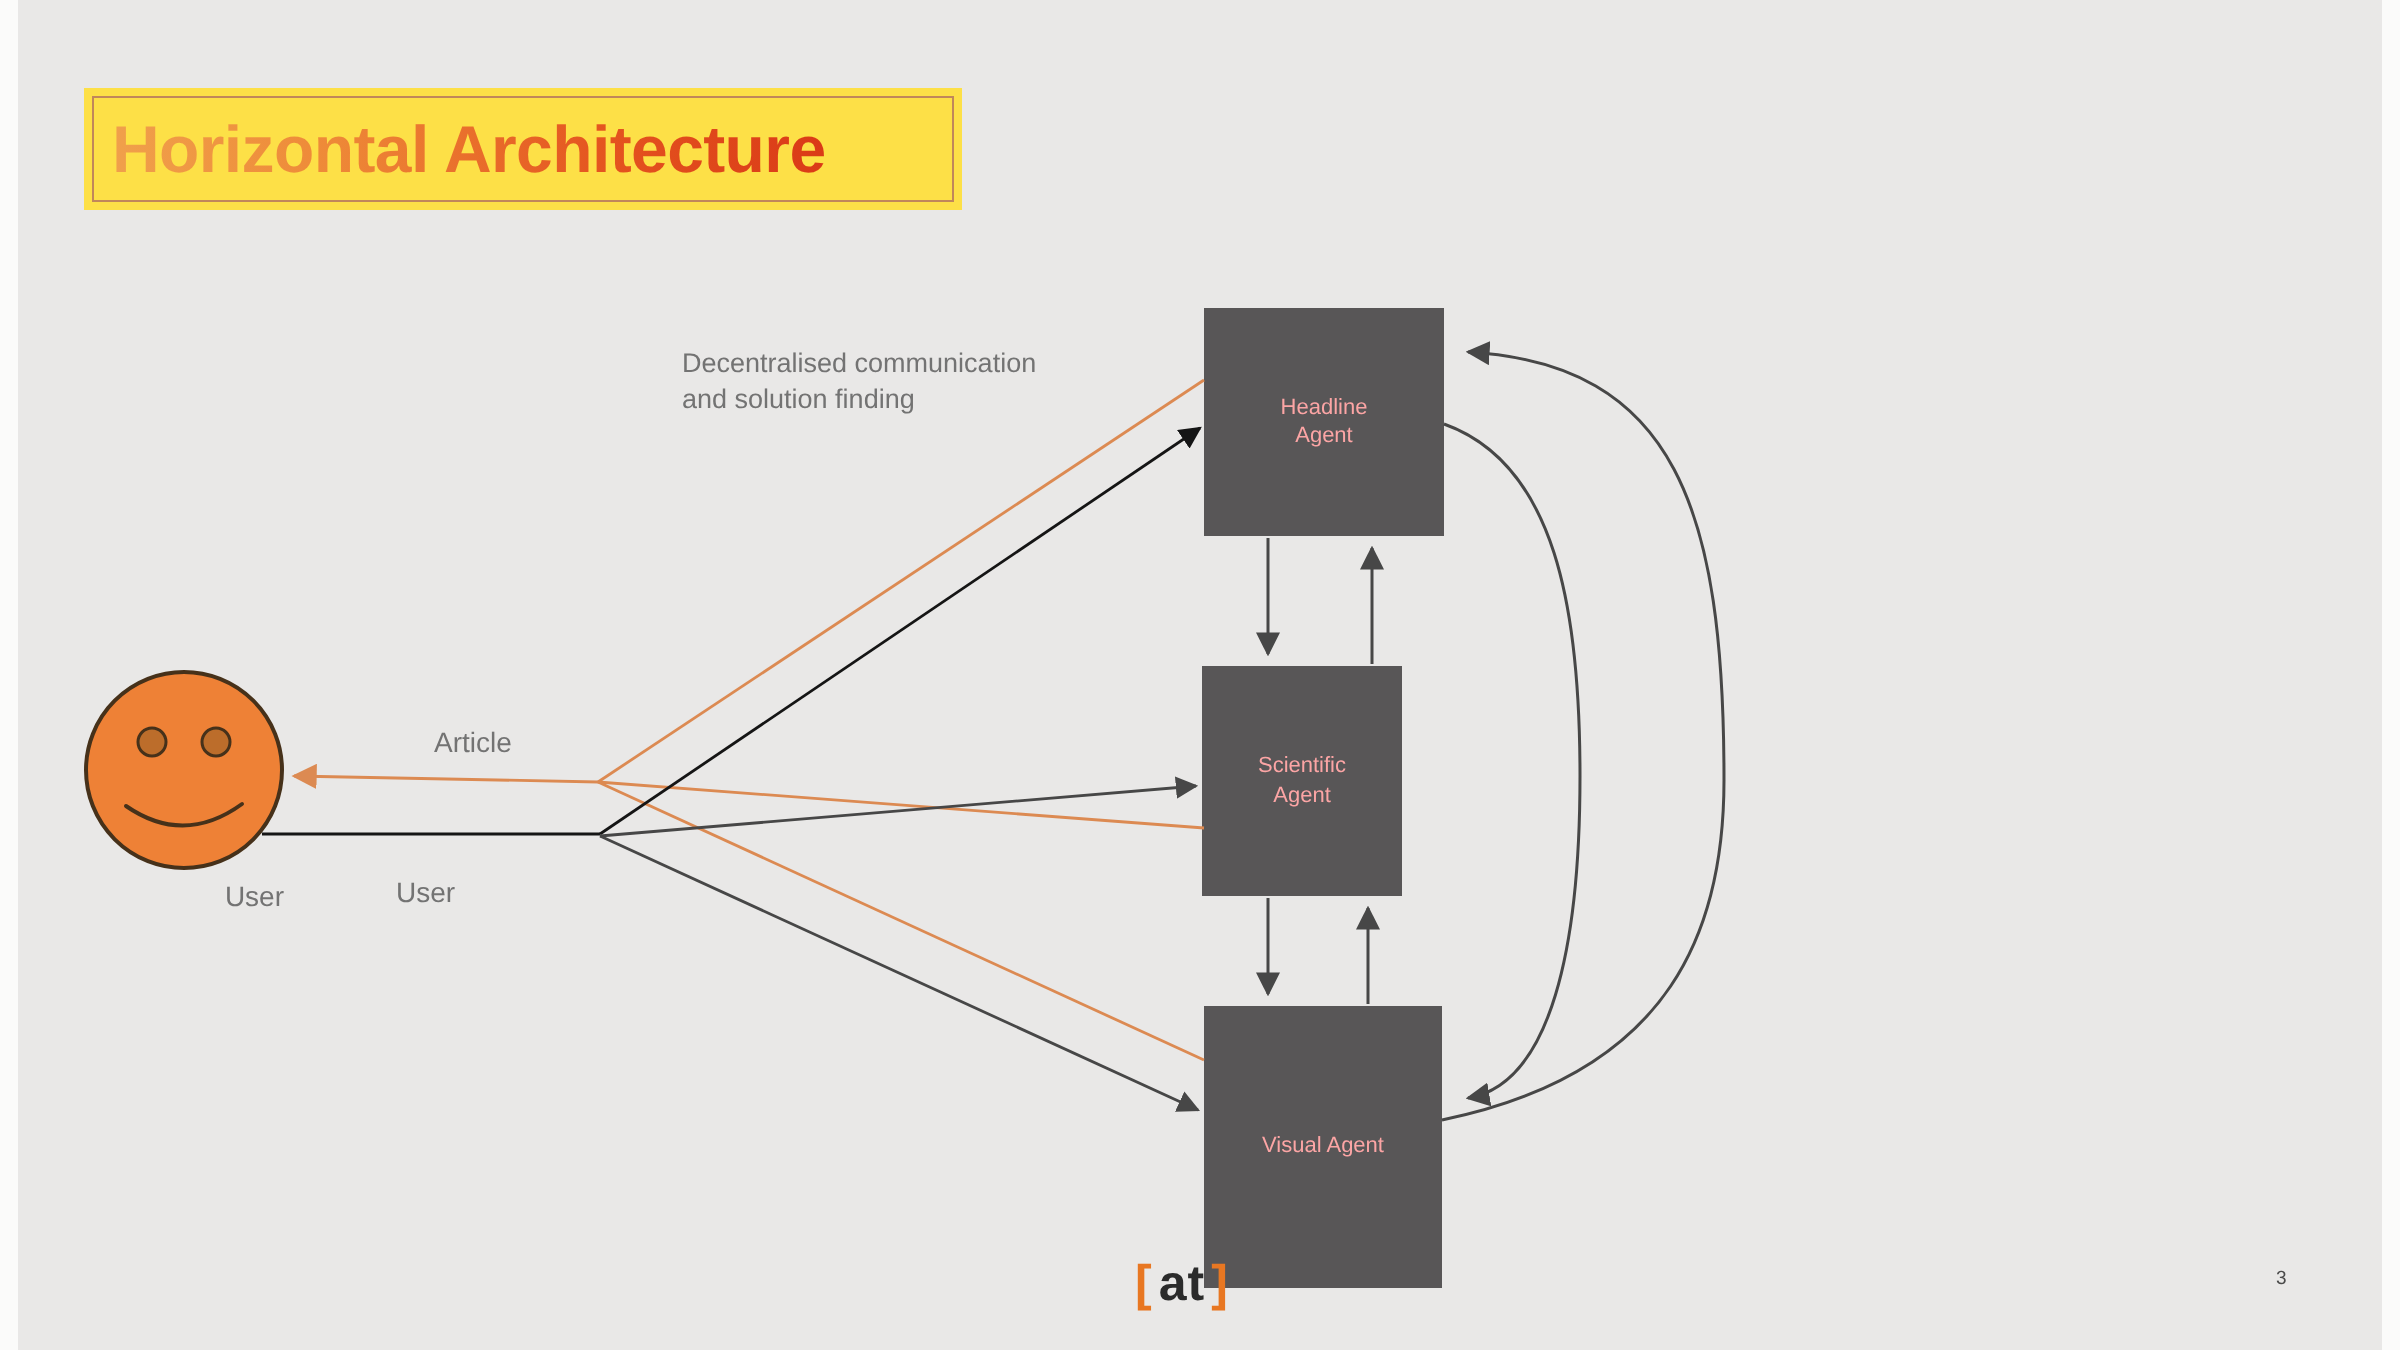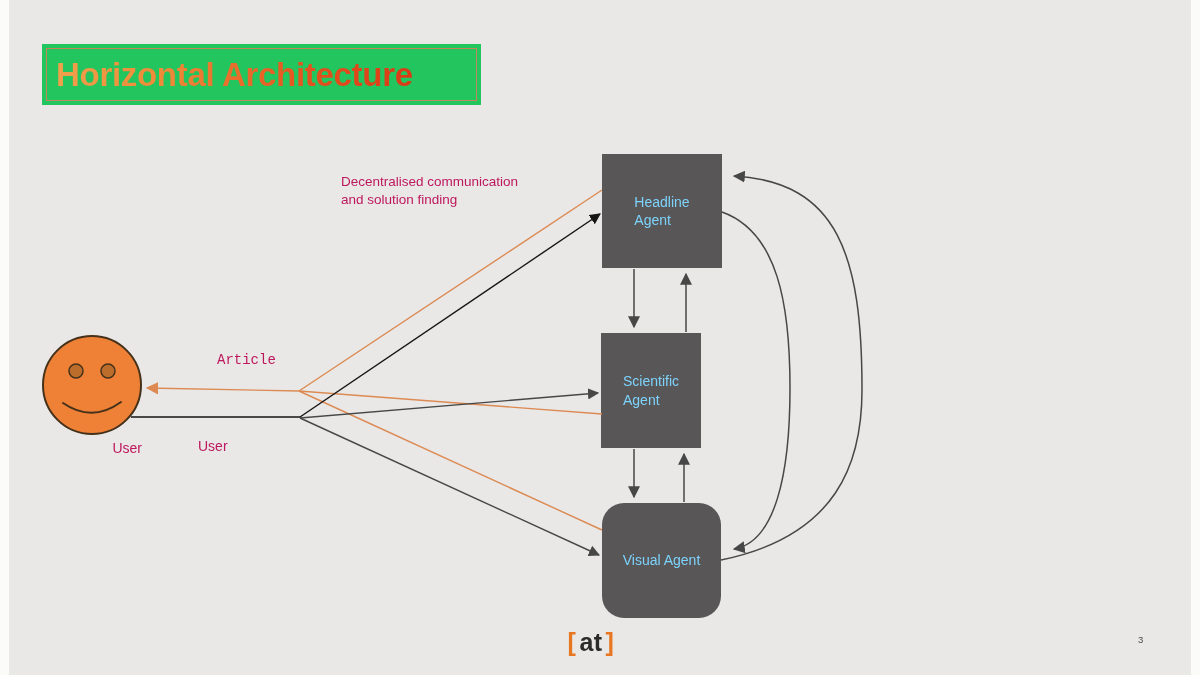--- a/index.html
+++ b/index.html
@@ -9,48 +9,48 @@
     background:#e9e8e7;
     position:relative;
     overflow:hidden;
   }
   .edge-strip { position:absolute; top:0; bottom:0; width:9px; background:#fbfbfa; z-index:0; }
   .edge-left { left:0; }
   .edge-right { right:0; }
 
   .title-box {
     position:absolute; left:42px; top:44px; width:439px; height:61px;
-    background:#22c55e; padding:4px; z-index:3;
+    background:#fde047; padding:4px; z-index:3;
   }
   .title-inner {
     width:100%; height:100%;
     border:1px solid #c1875a;
     display:flex; align-items:center; padding-left:9px;
   }
   .title-text {
     font-size:33px; font-weight:700; letter-spacing:-0.3px;
     background:linear-gradient(90deg,#f0a04b 0%, #ee8a38 30%, #e4531f 70%, #da3a17 100%);
     -webkit-background-clip:text; background-clip:text; color:transparent;
   }
 
   svg.diagram { position:absolute; left:0; top:0; z-index:2; pointer-events:none; }
 
   .agent-box {
-    position:absolute; background:#585657; color:#7dd3fc;
+    position:absolute; background:#585657; color:#fca5a5;
     display:flex; align-items:center; justify-content:center;
-    text-align:left; font-size:14px; line-height:1.3;
+    text-align:center; font-size:11px; line-height:1.3;
     white-space:pre-line; z-index:1;
   }
   #agent-headline   { left:602px; top:154px; width:120px; height:114px; }
   #agent-scientific { left:601px; top:333px; width:100px; height:115px; }
-  #agent-visual     { left:602px; top:503px; width:119px; height:115px;border-radius:22px; }
+  #agent-visual     { left:602px; top:503px; width:119px; height:141px; }
 
-  .lbl { position:absolute; color:#be185d; font-size:14px; z-index:3; }
+  .lbl { position:absolute; color:#737373; font-size:14px; z-index:3; }
   #lbl-annotation { left:341px; top:173px; font-size:13.5px; line-height:1.35; white-space:pre-line; }
-  #lbl-article { left:217px; top:352px;font-family:Liberation Mono, monospace; }
+  #lbl-article { left:217px; top:363px; }
   #lbl-input   { left:198px; top:438px; }
   #lbl-user    { left:42px;  top:440px; width:100px; text-align:right; }
 
   .footer-logo {
     position:absolute; left:0; right:18px; top:628px; text-align:center;
     z-index:3; font-weight:800; font-size:25px; letter-spacing:0.5px;
   }
   .footer-logo .bracket { color:#e87722; }
   .footer-logo .logo-text { color:#2b2b2b; margin:0 3px; }
 

